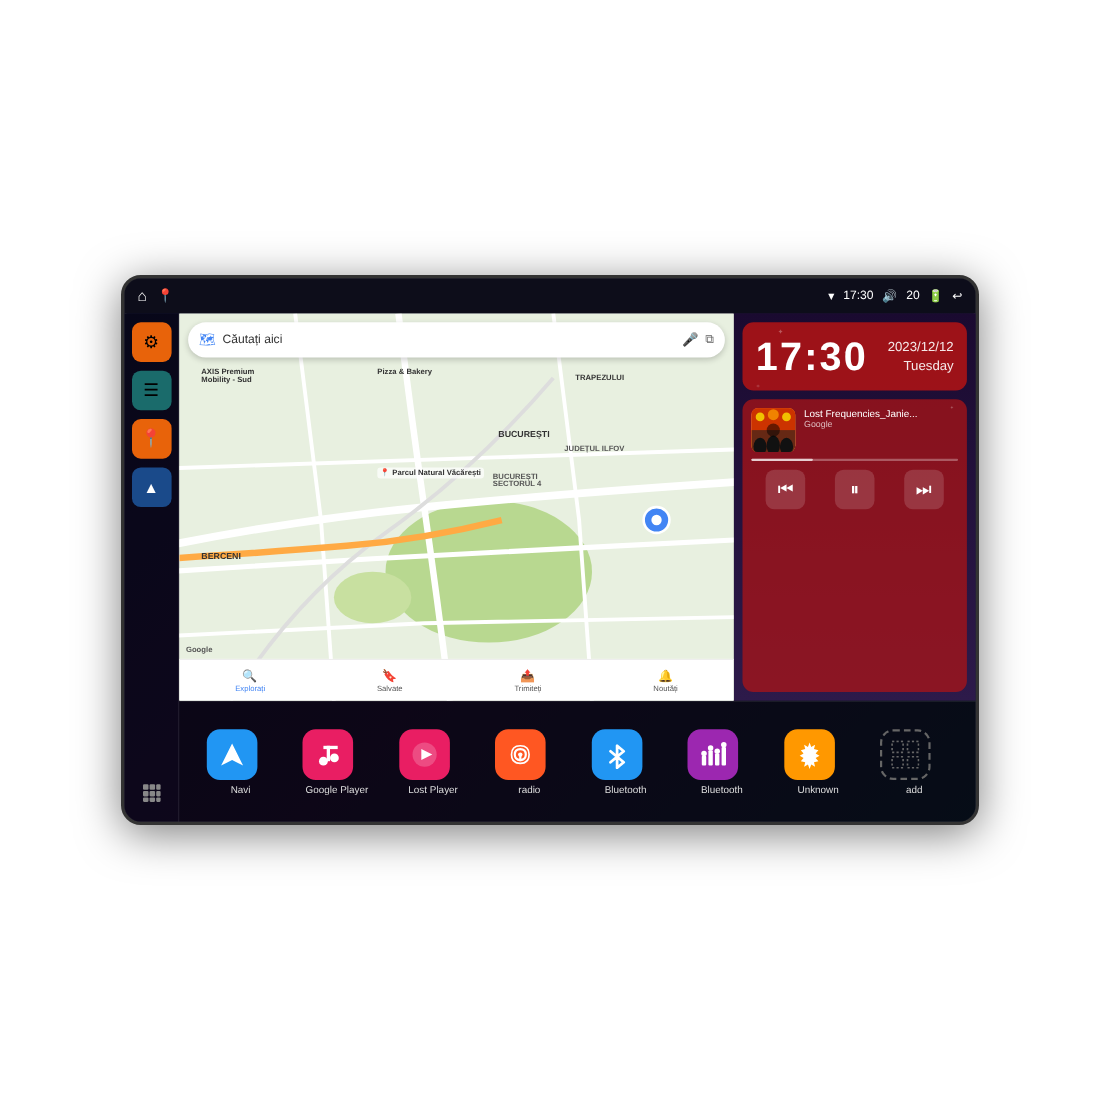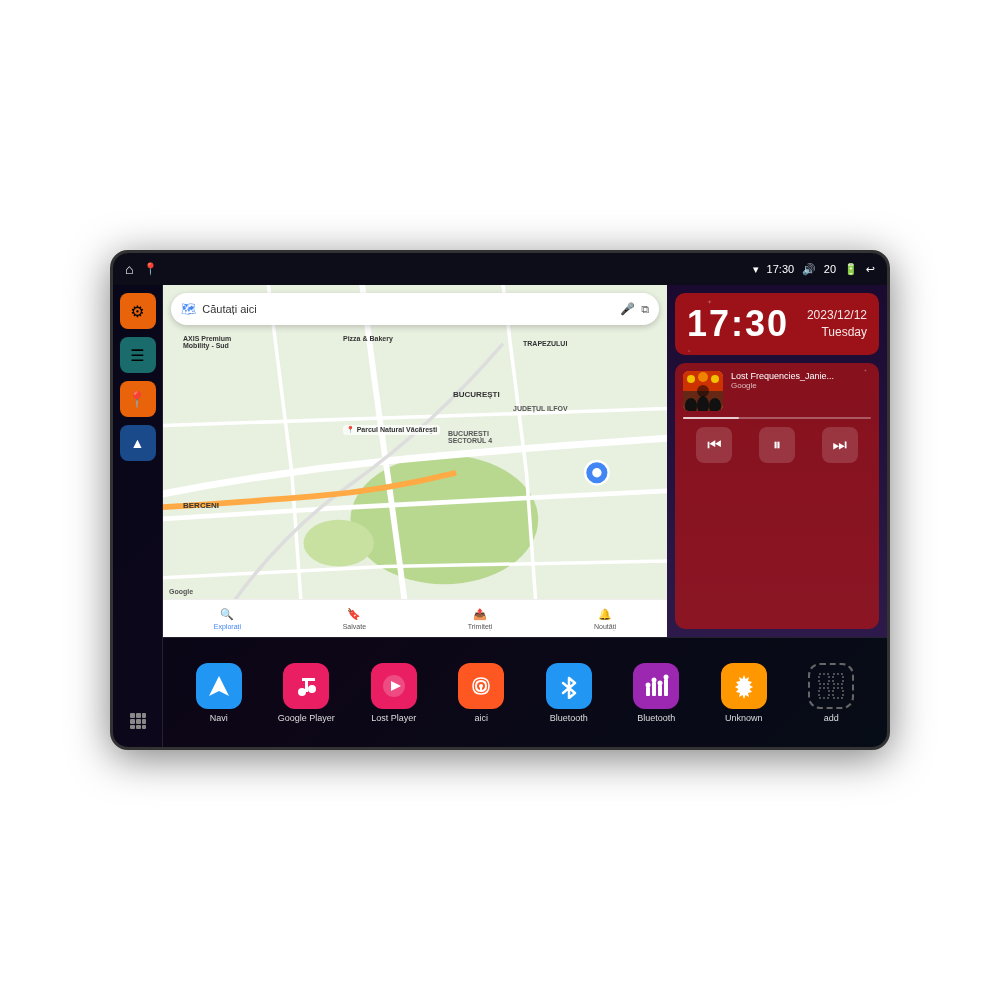--- a/index.html
+++ b/index.html
@@ -285,21 +285,20 @@
       padding: 8px 12px;
       display: flex;
       align-items: center;
       justify-content: space-around;
       border-top: 1px solid rgba(255,255,255,0.1);
     }
 
     .app-item {
       display: flex;
       flex-direction: column;
-      align-items: center;
       gap: 4px;
       cursor: pointer;
       min-width: 62px;
     }
     .app-icon {
       width: 46px;
       height: 46px;
       border-radius: 12px;
       display: flex;
       align-items: center;
@@ -530,21 +529,21 @@
         <div class="app-item">
           <div class="app-icon radio">
             <svg width="26" height="26" viewBox="0 0 26 26">
 
               <path d="M8,13 Q8,8 13,8 Q18,8 18,13 Q18,18 13,18 Q8,18 8,13" stroke="white" stroke-width="2" fill="none"></path>
               <path d="M5,13 Q5,5 13,5 Q21,5 21,13 Q21,21 13,21 Q5,21 5,13" stroke="white" stroke-width="1.5" fill="none"></path>
               <circle cx="13" cy="13" r="2" fill="white"></circle>
               <rect x="12" y="13" width="2" height="6" fill="white"></rect>
             </svg>
           </div>
-          <span class="app-label">aici</span>
+          <span class="app-label">radio</span>
         </div>
 
         <div class="app-item">
           <div class="app-icon bluetooth">
             <svg width="26" height="26" viewBox="0 0 26 26">
               <path d="M13,5 L19,10 L13,15 L13,5 M13,15 L19,20 L13,25 M13,5 L13,25 M7,10 L13,15 M7,20 L13,15" stroke="white" stroke-width="2.5" fill="none" stroke-linecap="round" stroke-linejoin="round"></path>
             </svg>
           </div>
           <span class="app-label">Bluetooth</span>
         </div>

